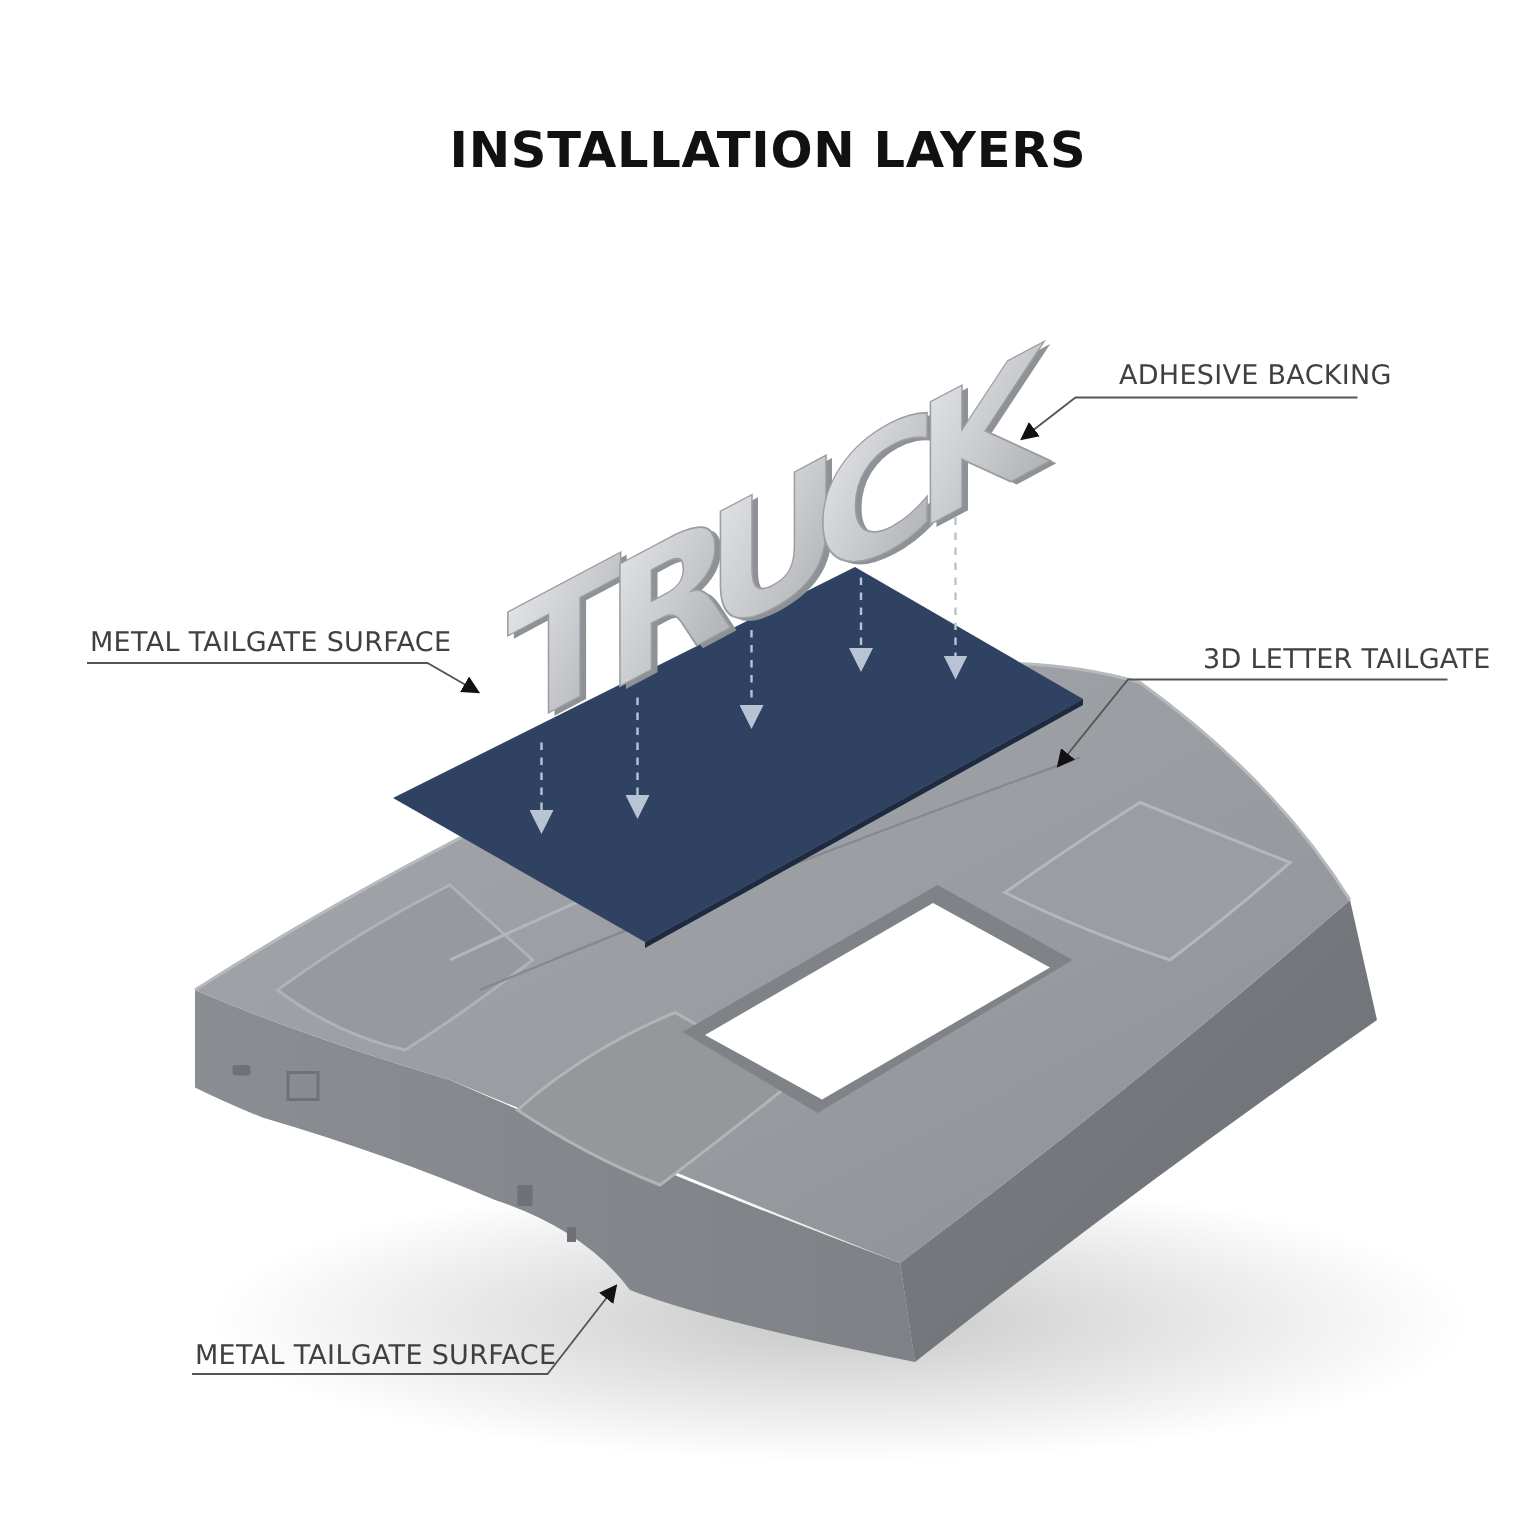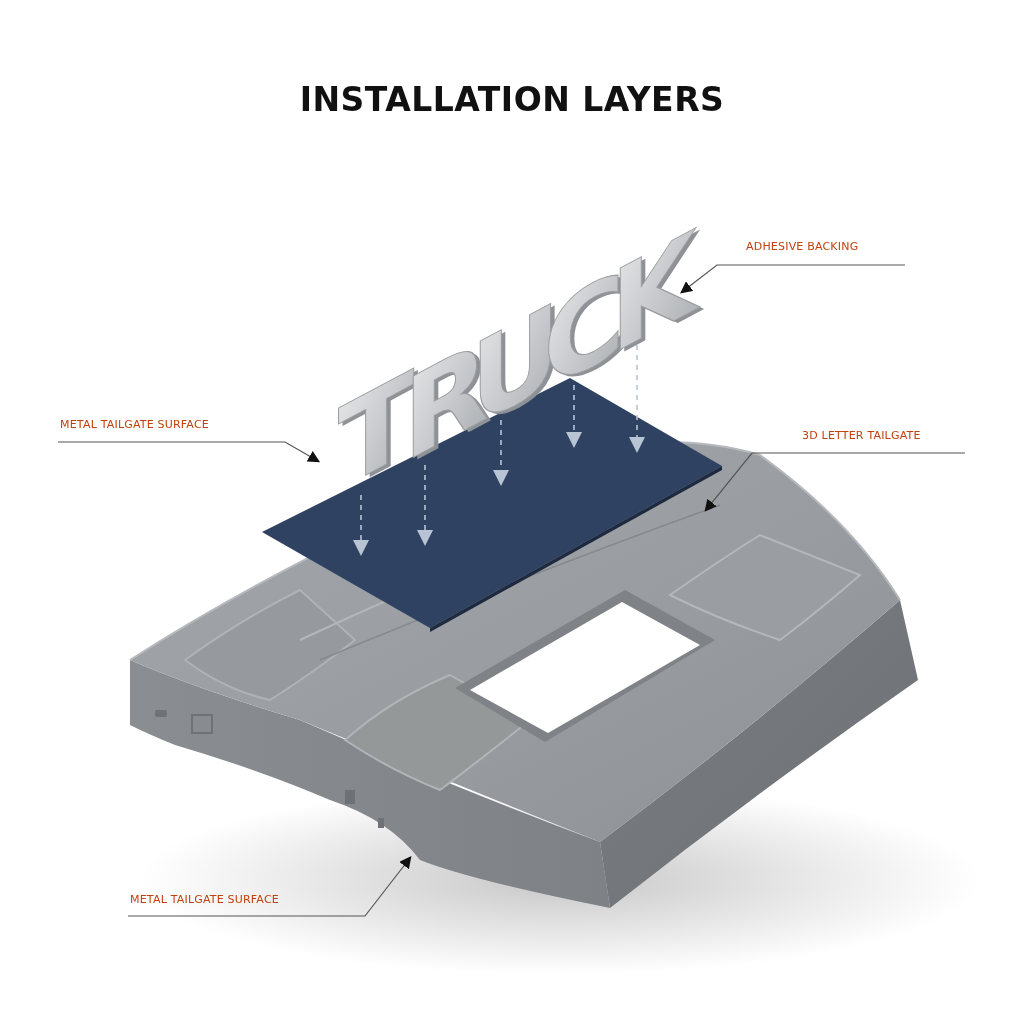--- a/index.html
+++ b/index.html
@@ -8,21 +8,21 @@
       background:#ffffff;
       font-family:"DejaVu Sans", "Liberation Sans", sans-serif;
       position:relative;
     }
     #stage { position:absolute; left:0; top:0; width:1024px; height:893px; }
     .title {
       position:absolute; left:0; top:80px; width:1024px; text-align:center;
       font-size:33px; font-weight:bold; color:#111; letter-spacing:0.5px;
     }
     .label {
-      position:absolute; font-size:11px; color:#c2410c; white-space:nowrap; letter-spacing:0.2px;
+      position:absolute; font-size:18px; color:#404040; white-space:nowrap; letter-spacing:0.2px;
     }
     svg { position:absolute; left:0; top:0; }
   </style>
 </head>
 <body>
 
 <div id="stage">
 
   <div class="title">INSTALLATION LAYERS</div>
 

